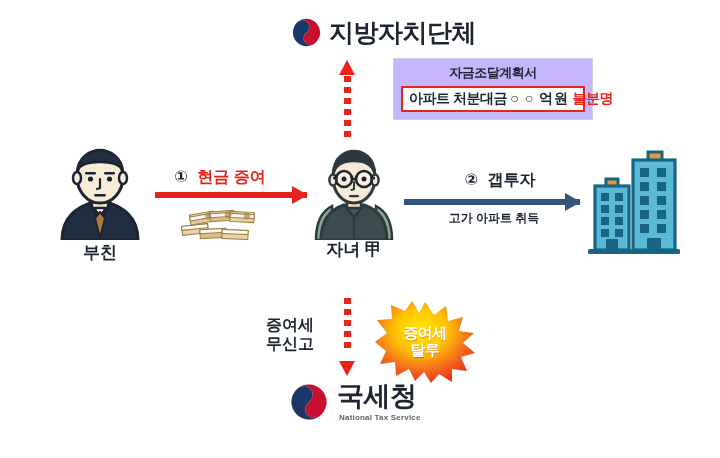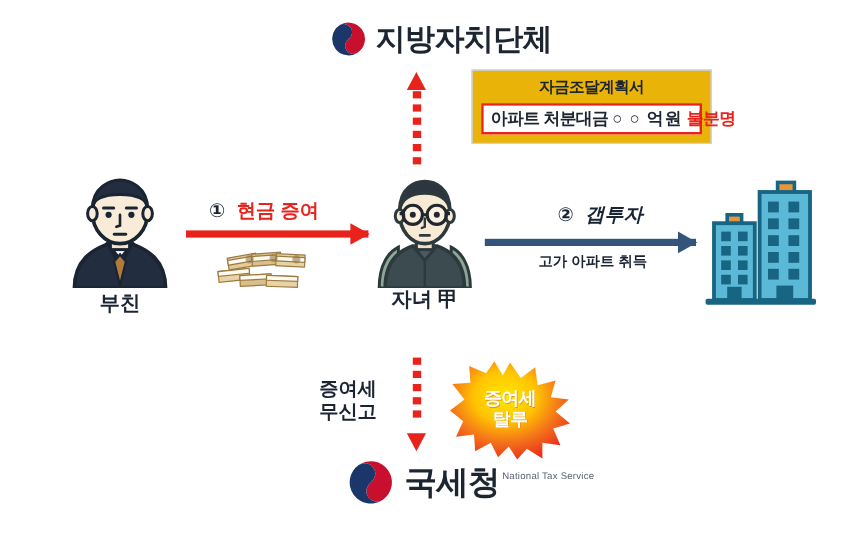--- a/index.html
+++ b/index.html
@@ -12,25 +12,25 @@
   #canvas { position: relative; width: 720px; height: 458px; background:#fff; }
   .abs { position: absolute; }
 
   
   .lbl { font-weight: bold; text-align:center; white-space:nowrap; line-height:1.18; }
   .navy { color:#1b2433; }
   .red  { color:#e8231c; }
 
   
   .org-title { font-size:25px; font-weight:bold; color:#1d2531; letter-spacing:-0.5px; }
-  .org-sub { font-size:8px; color:#5a6270; letter-spacing:0.2px; font-weight:normal;text-align:right; }
+  .org-sub { font-size:8px; color:#5a6270; letter-spacing:0.2px; font-weight:bold;text-align:right; }
 
   
   #fund-box {
-    background:#eab308;
+    background:#c4b5fd;
     border:1px solid #ccd2e2;
     padding:5px 7px 7px 7px;
     text-align:center;
   }
   #fund-title { font-size:13px; font-weight:bold; color:#1d2531; letter-spacing:-0.5px; margin-bottom:4px; }
   #fund-row {
     background:#ffffff;
     border:2px solid #e8231c;
     padding:2px 6px;
     font-size:14px; font-weight:bold; color:#1d2531;
@@ -63,21 +63,21 @@
   }
 
   
   .win { fill:#176582; }
 </style>
 </head>
 <body>
 
 <div id="canvas">
 
-  <div class="abs" style="left:275px; top:16px; display:flex; align-items:center; gap:7px;">
+  <div class="abs" style="left:291px; top:16px; display:flex; align-items:center; gap:7px;">
     <svg width="31" height="31" viewBox="0 0 100 100">
       <path d="M50 6 A44 44 0 0 1 50 94 A22 22 0 0 1 50 50 A22 22 0 0 0 50 6 Z" fill="#c8102e" transform="rotate(-35 50 50)"></path>
       <path d="M50 94 A44 44 0 0 1 50 6 A22 22 0 0 1 50 50 A22 22 0 0 0 50 94 Z" fill="#1b3668" transform="rotate(-35 50 50)"></path>
       <circle cx="50" cy="50" r="44" fill="none" stroke="#ffffff" stroke-width="0"></circle>
     </svg>
     <span class="org-title">지방자치단체</span>
   </div>
 
   <div class="abs" id="fund-box" style="left:393px; top:58px; width:200px;">
     <div id="fund-title">자금조달계획서</div>
@@ -198,21 +198,21 @@
 
       <rect x="41" y="47" width="10" height="2.3" rx="1.1" fill="#2c3a3e"></rect>
     </svg>
   </div>
   <div class="abs lbl navy" style="left:286px; top:240px; width:136px; font-size:17px;">
     <div>자녀 甲</div>
   </div>
 
   <div class="abs lbl navy" style="left:410px; top:171px; width:180px; font-size:16px;">
     <span>②</span>
-    <span style="margin-left:5px;font-style:italic;">갭투자</span>
+    <span style="margin-left:5px;">갭투자</span>
   </div>
   <div class="h-arrow" style="left:404px; top:199px; width:176px;">
     <div class="shaft" style="background:#33557c;"></div>
     <div class="head" style="border-left:16px solid #33557c;"></div>
   </div>
   <div class="abs lbl navy" style="left:404px; top:211px; width:180px; font-size:12px;">고가 아파트 취득</div>
 
   <div class="abs" style="left:578px; top:146px;">
     <svg width="108" height="110" viewBox="0 0 108 110">
 
@@ -280,19 +280,19 @@
       <span>증여세</span>
       <span>탈루</span>
     </div>
   </div>
 
   <div class="abs" style="left:289px; top:382px; display:flex; align-items:center; gap:8px;">
     <svg width="40" height="40" viewBox="0 0 100 100">
       <path d="M50 6 A44 44 0 0 1 50 94 A22 22 0 0 1 50 50 A22 22 0 0 0 50 6 Z" fill="#c8102e" transform="rotate(-35 50 50)"></path>
       <path d="M50 94 A44 44 0 0 1 50 6 A22 22 0 0 1 50 50 A22 22 0 0 0 50 94 Z" fill="#1b3668" transform="rotate(-35 50 50)"></path>
     </svg>
-    <div style="display:flex; align-items:flex-start;">
+    <div style="display:flex; flex-direction:column; align-items:flex-start;">
       <span class="org-title" style="font-size:27px; line-height:1;">국세청</span>
       <span class="org-sub" style="margin-top:3px; margin-left:2px;">National Tax Service</span>
     </div>
   </div>
 
 </div>
 
 </body></html>

